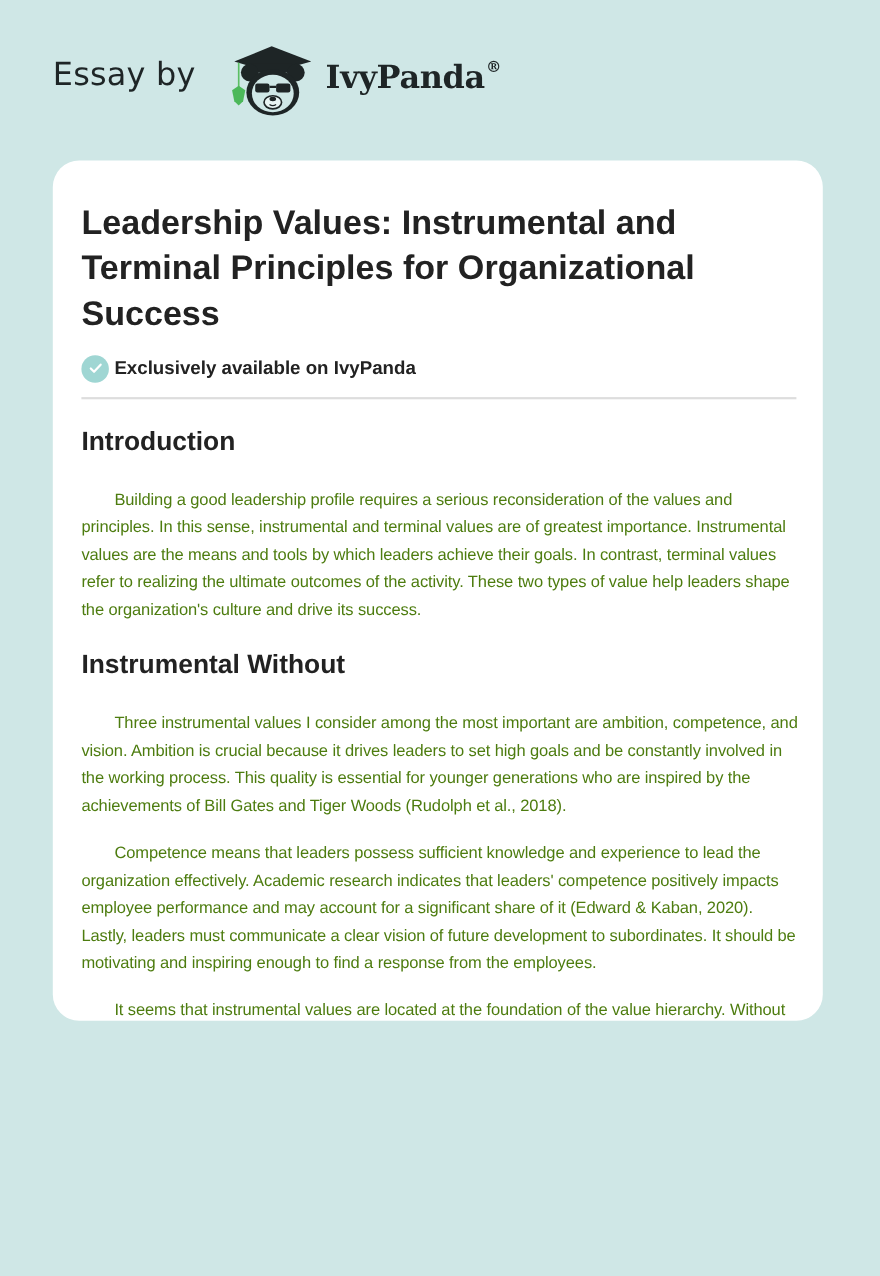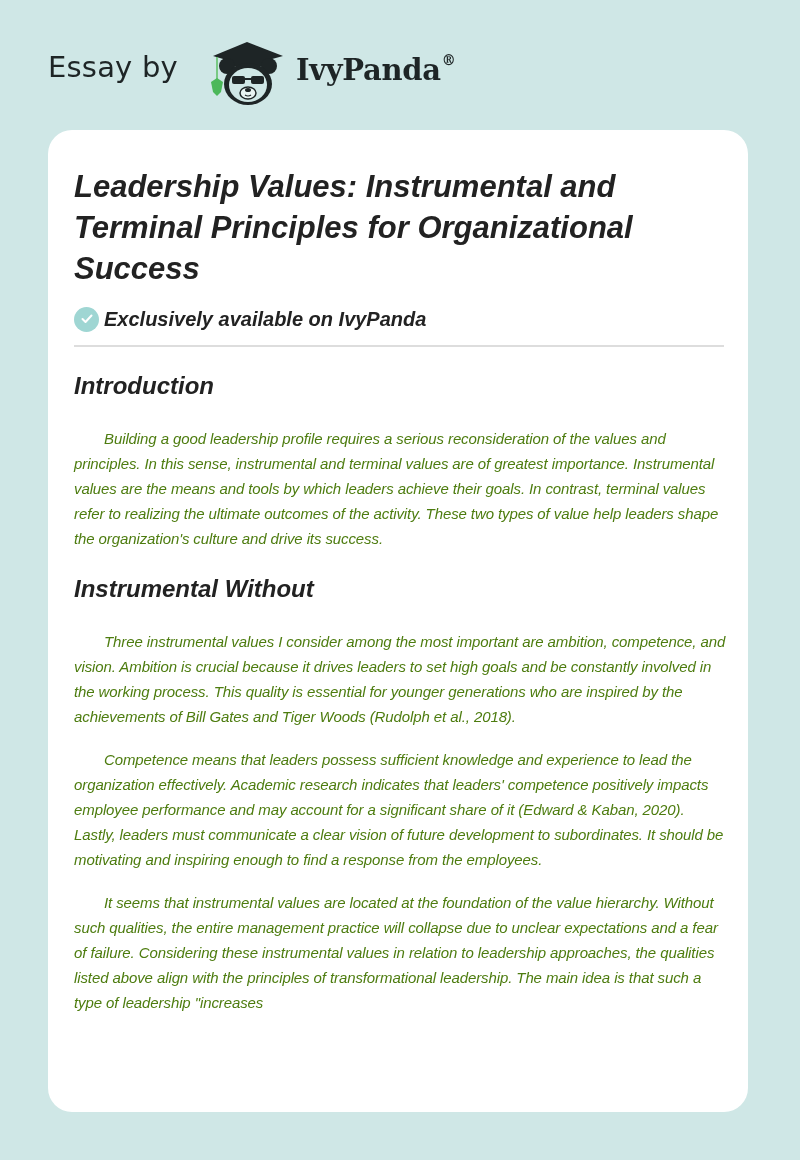--- a/index.html
+++ b/index.html
@@ -20,37 +20,37 @@
     .logo-icon {
       position: absolute; left: 203px; top: 36px; width: 88px; height: 72px;
     }
     .brand {
       position: absolute; left: 296px; top: 53px;
       font-family: "DejaVu Serif", serif; font-weight: bold;
       font-size: 29px; color: #1e2526; letter-spacing: -0.3px;
     }
     .brand sup { font-size: 14px; position: relative; top: -4px; margin-left: 1px; }
     .card {
-      position: absolute; left: 48px; top: 130px; width: 700px; height: 982px;
-      background: #ffffff; border-radius: 24px; overflow: hidden; font-style: italic;
+      position: absolute; left: 48px; top: 146px; width: 700px; height: 782px;
+      background: #ffffff; border-radius: 24px; overflow: hidden;
     }
     .title {
       position: absolute; left: 26px; top: 36px; width: 640px;
       font-size: 31px; line-height: 41px; font-weight: bold; color: #222;
     }
     .badge {
       position: absolute; left: 26px; top: 176px; height: 26px;
       display: flex; align-items: center;
     }
     .check {
       width: 25px; height: 25px; border-radius: 50%;
       background: #9fd6d3; display: flex; align-items: center; justify-content: center;
       margin-right: 5px;
     }
-    .badge-text { font-size: 20px; font-weight: bold; color: #222; }
+    .badge-text { font-size: 17px; font-weight: bold; color: #222; }
     .divider {
       position: absolute; left: 26px; top: 215px; width: 650px; height: 2px;
       background: #dddddd;
     }
     .content { position: absolute; left: 26px; top: 236px; width: 652px; }
     h2 {
       font-size: 24px; line-height: 40px; font-weight: bold; color: #222;
       margin-bottom: 20px;
     }
     p {

